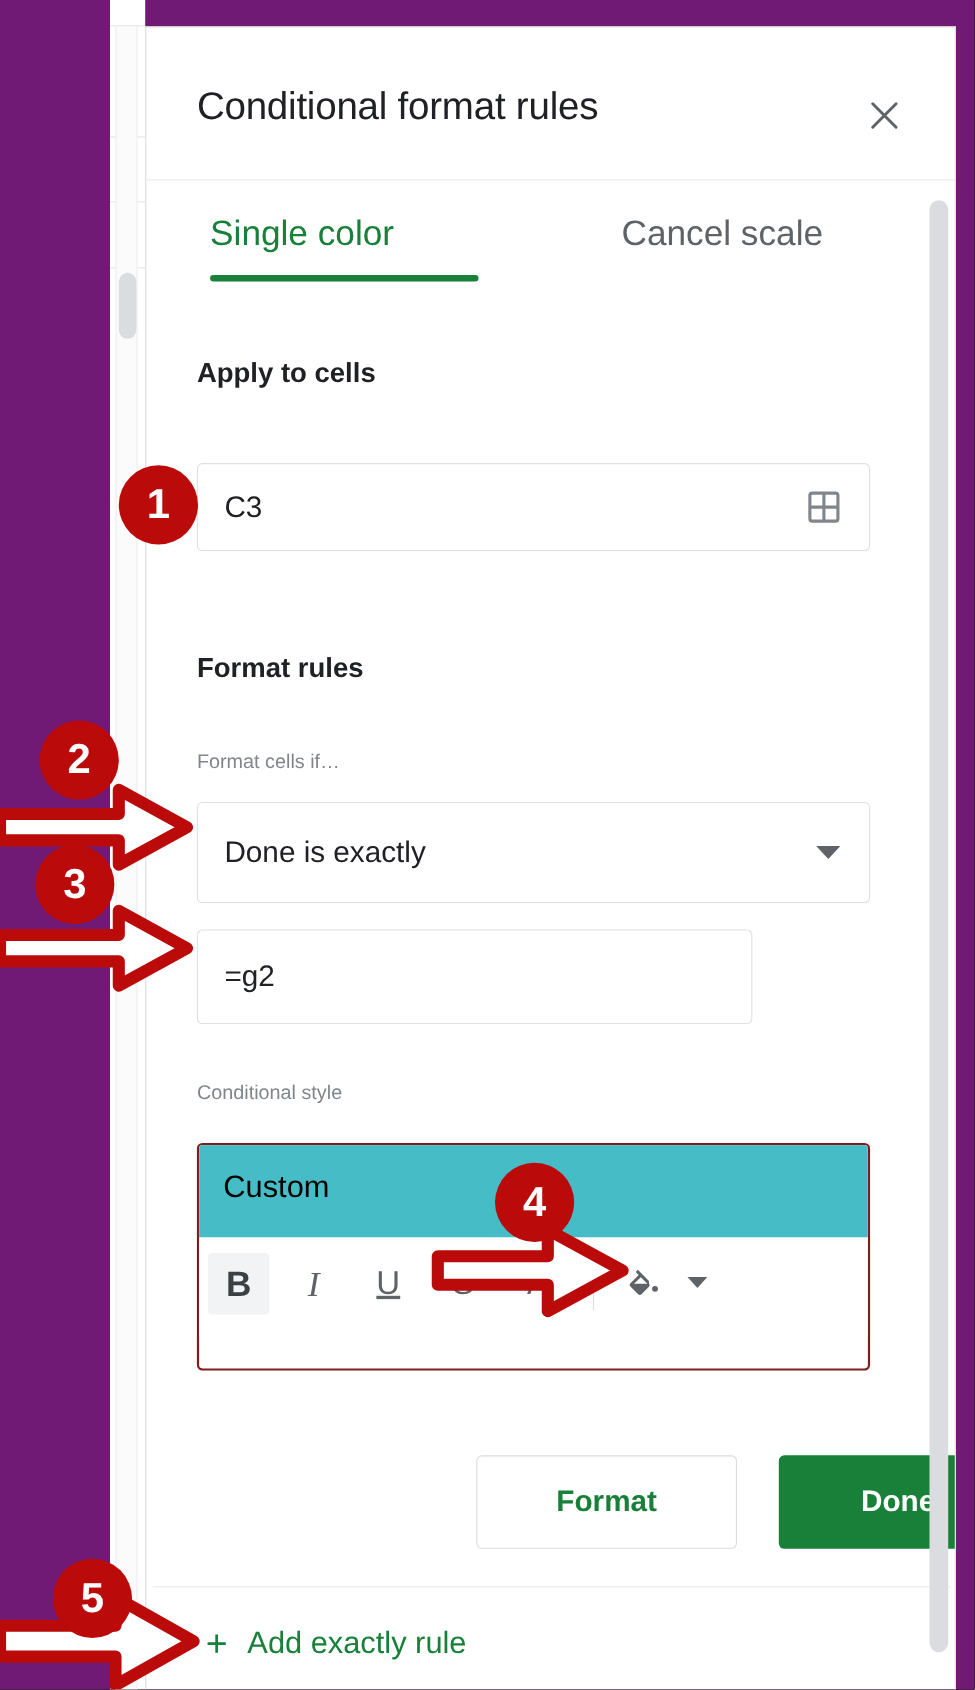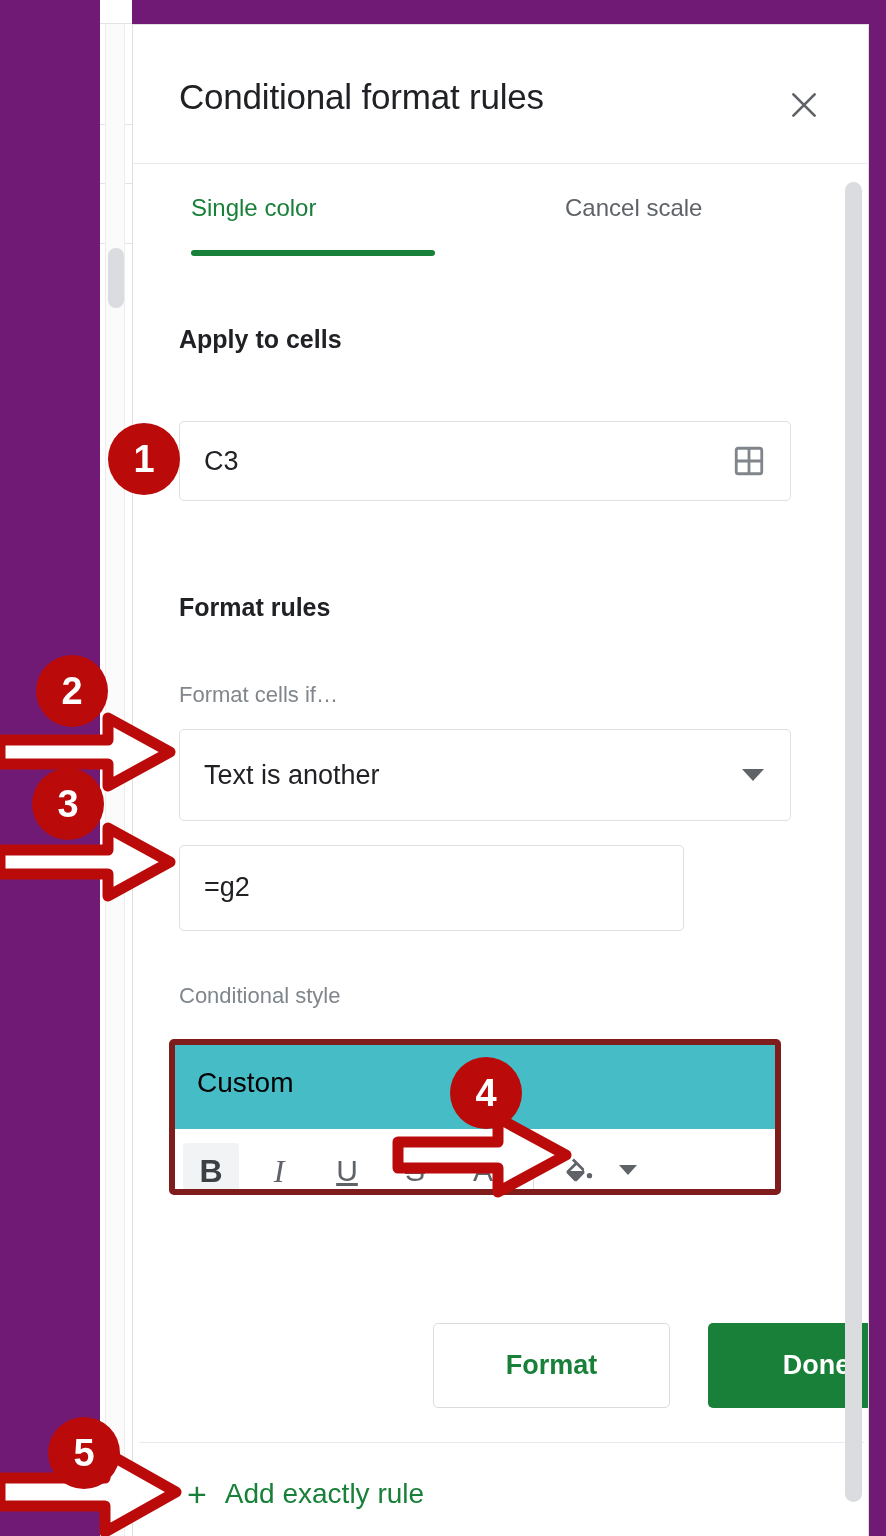--- a/index.html
+++ b/index.html
@@ -94,21 +94,21 @@
   .close-btn svg { display: block; }
 
   
   .tabs {
     position: relative;
     height: 96px;
   }
   .tab {
     position: absolute;
     top: 30px;
-    font-size: 24px;
+    font-size: 32px;
     color: #5f6368;
     white-space: nowrap;
     cursor: pointer;
   }
   .tab.t0 { left: 58px; }
   .tab.t1 { left: 432px; }
   .tab.active { color: #188038; }
   .tab-underline {
     position: absolute;
     left: 58px;
@@ -124,21 +124,21 @@
     position: absolute;
     left: 46px;
     font-size: 25px;
     font-weight: bold;
     color: #202124;
     white-space: nowrap;
   }
   .sub-label {
     position: absolute;
     left: 46px;
-    font-size: 22px;
+    font-size: 18px;
     color: #80868b;
     white-space: nowrap;
   }
 
   .field-box {
     position: absolute;
     left: 46px;
     background: #ffffff;
     border: 1px solid #e0e0e0;
     border-radius: 5px;
@@ -165,25 +165,25 @@
     transform: translateY(-50%);
     width: 0; height: 0;
     border-left: 11px solid transparent;
     border-right: 11px solid transparent;
     border-top: 12px solid #5f6368;
   }
 
   
   .style-box {
     position: absolute;
-    left: 36px;
+    left: 46px;
     top: 1014px;
     width: 612px;
-    height: 156px;
-    border: 6px solid #7f1d1d;
+    height: 207px;
+    border: 2px solid #7f1d1d;
     border-radius: 5px;
     overflow: hidden;
   }
   .style-preview {
     position: relative;
     height: 84px;
     background: #46bdc6;
   }
   .style-preview-text {
     position: absolute;
@@ -327,21 +327,21 @@
           <rect x="3" y="3" width="18" height="18" rx="1.5" fill="none" stroke="#80868b" stroke-width="2"></rect>
           <path d="M12 3.5 V20.5 M3.5 12 H20.5" stroke="#80868b" stroke-width="2"></path>
         </svg>
       </div>
     </div>
 
     <div class="section-heading" style="top:568px;">Format rules</div>
     <div class="sub-label" style="top:657px;">Format cells if…</div>
 
     <div class="field-box" style="top:704px; width:612px; height:92px;">
-      <div class="field-text" style="left:24px; top:30px;">Text is another</div>
+      <div class="field-text" style="left:24px; top:30px;">Done is exactly</div>
       <div class="caret"></div>
     </div>
 
     <div class="field-box" style="top:820px; width:505px; height:86px;">
       <div class="field-text" style="left:24px; top:26px;">=g2</div>
     </div>
 
     <div class="sub-label" style="top:958px;">Conditional style</div>
 
     <div class="style-box">

